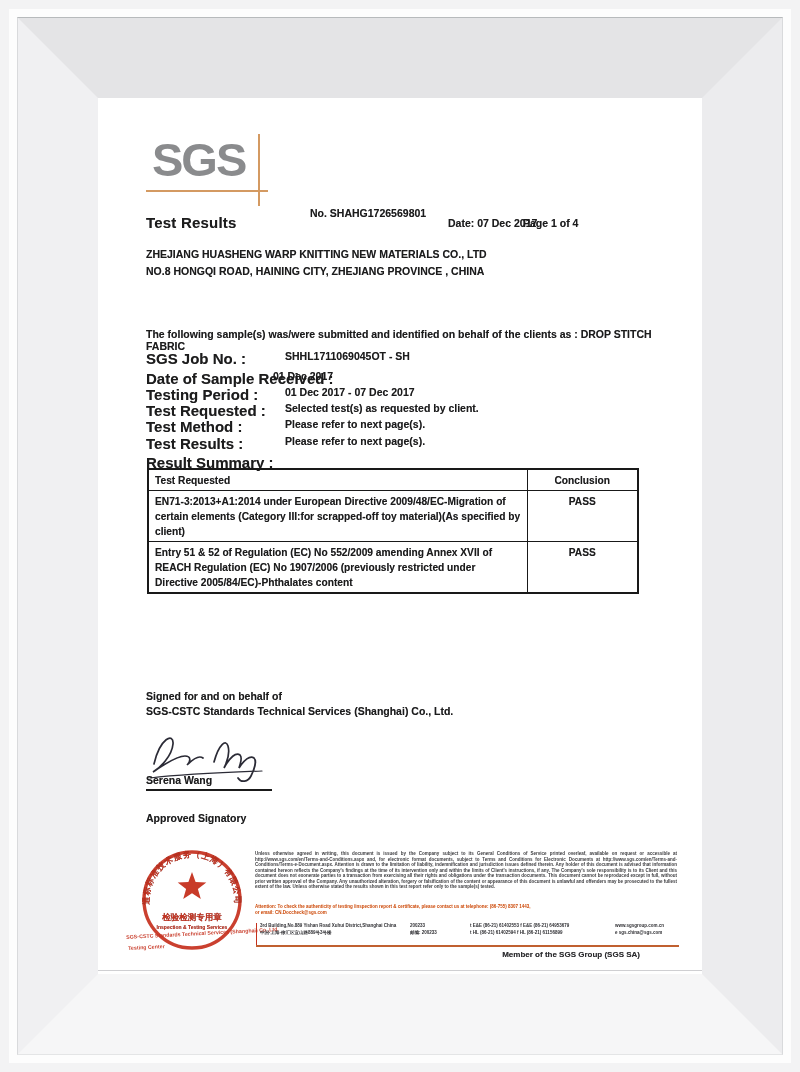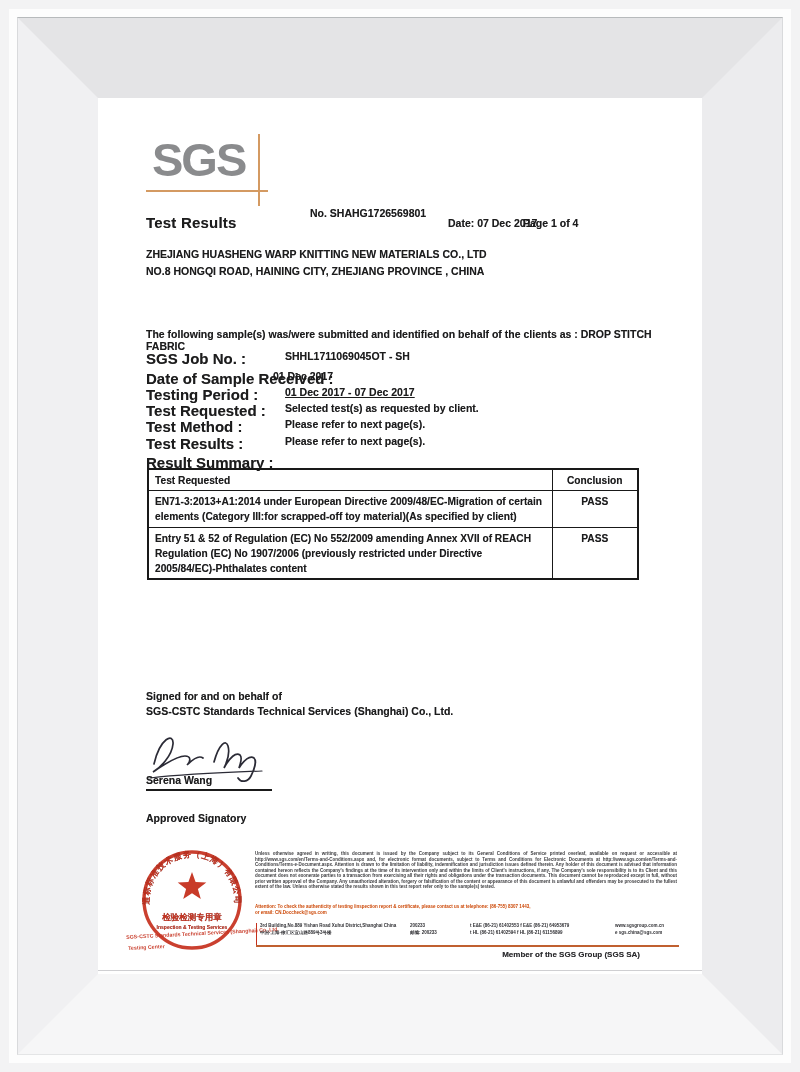--- a/index.html
+++ b/index.html
@@ -35,21 +35,21 @@
   .body-text { font-size:10.5px; letter-spacing:0; }
   .label-col { font-size:15px; }
   .value-col { font-size:10.5px; }
 
   
   .result-table { border:2px solid #191919; width:492px; border-collapse:collapse; }
   .result-table td, .result-table th { border:1px solid #191919; vertical-align:top;
                                        font-size:10.2px; line-height:15px; text-align:left; }
   .result-table th { padding:3px 6px 2px 6px; }
   .result-table td { padding:3px 6px 2px 6px; }
-  .col-conclusion { width:86px; text-align:center !important; }
+  .col-conclusion { width:111px; text-align:center !important; }
 
   
   .sig-underline { height:2px; background:#1a1a1a; }
 
   
   .tiny-wrap { overflow:visible; }
   .tiny-inner { transform:scale(.5); transform-origin:0 0; font-weight:bold; }
   .disclaimer { width:844px; font-size:9px; line-height:11px; text-align:justify;
                 color:#3d3d40; text-shadow:none; }
   .attention { width:844px; font-size:9px; line-height:11px; color:#cc4705; text-shadow:none; }
@@ -91,21 +91,21 @@
     <div class="abs body-text" style="left:48px; top:167px;">NO.8 HONGQI ROAD, HAINING CITY, ZHEJIANG PROVINCE , CHINA</div>
 
     <div class="abs body-text" style="left:48px; top:230px; width:520px;">The following sample(s) was/were submitted and identified on behalf of the clients as : DROP STITCH FABRIC</div>
 
     <div class="abs label-col" style="left:48px; top:252px;">SGS Job No. :</div>
     <div class="abs value-col" style="left:187px; top:252px;">SHHL1711069045OT - SH</div>
 
     <div class="abs label-col" style="left:48px; top:272px;">Date of Sample Received :</div>
     <div class="abs value-col" style="left:175px; top:272px;text-align:right;">01 Dec 2017</div>
     <div class="abs label-col" style="left:48px; top:288px;">Testing Period :</div>
-    <div class="abs value-col" style="left:187px; top:288px;text-decoration:underline;">01 Dec 2017 - 07 Dec 2017</div>
+    <div class="abs value-col" style="left:187px; top:288px;">01 Dec 2017 - 07 Dec 2017</div>
     <div class="abs label-col" style="left:48px; top:304px;">Test Requested :</div>
     <div class="abs value-col" style="left:187px; top:304px;">Selected test(s) as requested by client.</div>
     <div class="abs label-col" style="left:48px; top:320px;">Test Method :</div>
     <div class="abs value-col" style="left:187px; top:320px;">Please refer to next page(s).</div>
     <div class="abs label-col" style="left:48px; top:337px;">Test Results :</div>
     <div class="abs value-col" style="left:187px; top:337px;">Please refer to next page(s).</div>
 
     <div class="abs label-col" style="left:48px; top:356px;">Result Summary :</div>
 
     <table class="abs result-table" style="left:49px; top:370px;">

